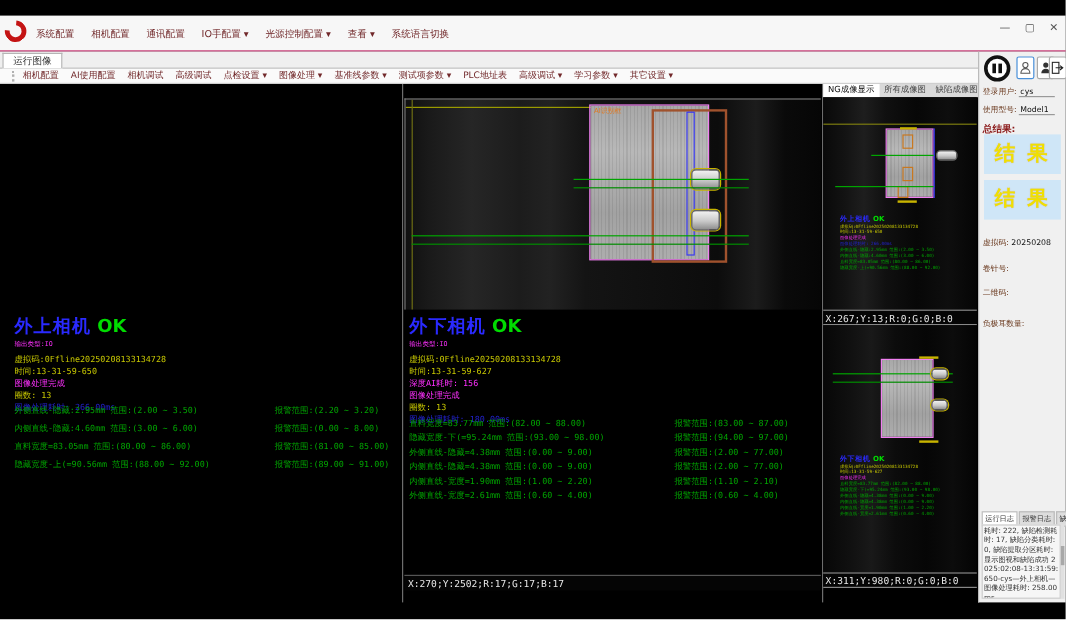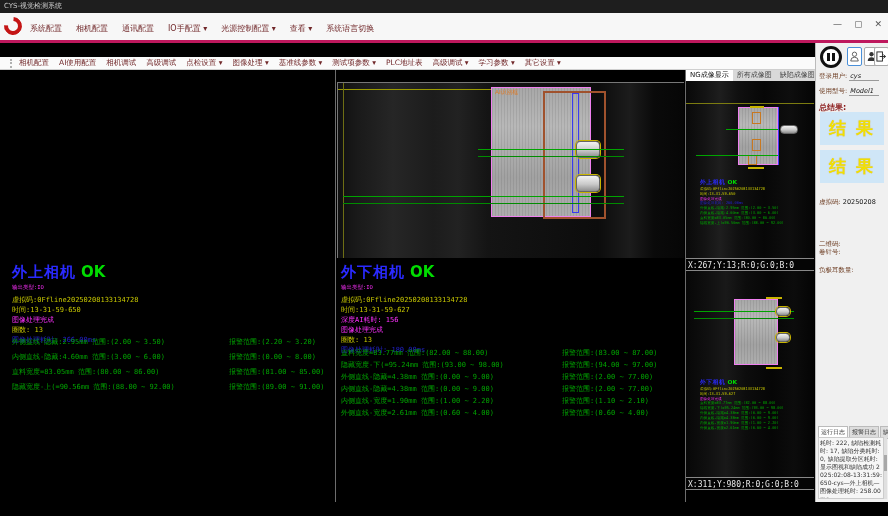--- a/index.html
+++ b/index.html
@@ -4,21 +4,21 @@
 <style>
   * { margin:0; padding:0; box-sizing:border-box; }
   html,body { width:888px; height:522px; background:#ffffff; overflow:hidden;
               font-family:"DejaVu Sans", sans-serif; }
   .app { position:absolute; left:0; top:0; width:888px; height:516px; background:#000; }
 
   
   .titlebar { position:absolute; left:0; top:0; width:888px; height:13px; background:#1e1e1e;
               color:#c8c8c8; font-size:7px; line-height:13px; padding-left:4px; }
   .menubar { position:absolute; left:0; top:13px; width:888px; height:30px; background:#f7f7f7;
-             border-bottom:3px solid #be185d; }
+             border-bottom:1px solid #be185d; }
   .logo { position:absolute; left:4px; top:4px; width:18px; height:18px; border-radius:50%;
           border:4px solid #c41414; border-top-color:transparent; transform:rotate(-40deg); }
   .menu-items { position:absolute; left:30px; top:0; height:30px; display:flex; align-items:center; gap:14px;
                 font-size:8px; color:#71282a; }
   .menu-item { cursor:default; white-space:nowrap; }
   .win-controls { position:absolute; right:6px; top:6px; display:flex; gap:12px; font-size:9px; color:#555; }
 
   .tabrow { position:absolute; left:0; top:43px; width:815px; height:14px; background:#efefef;
             border-bottom:1px solid #d5d5d5; }
   .run-tab { position:absolute; left:2px; top:1px; height:13px; padding:0 8px; background:#ffffff;
@@ -70,21 +70,21 @@
   
   .side { position:absolute; left:815px; top:43px; width:73px; height:459px; background:#f0f0f0;
           border-left:1px solid #bbb; font-size:6.5px; color:#6b3a1f; }
   .pause-btn { position:absolute; left:4px; top:3px; width:22px; height:22px; border:3px solid #111;
                border-radius:50%; background:#fff; }
   .pause-btn i { position:absolute; top:4px; width:3px; height:8px; background:#111; }
   .sm-btn { position:absolute; top:4px; width:15px; height:19px; background:#fff; border:1px solid #aaa;
             border-radius:2px; display:flex; align-items:center; justify-content:center; }
   .sm-btn.sel { border:1px solid #4a90d9; }
   .fld { position:absolute; left:3px; white-space:nowrap; }
-  .fld .val { color:#111; border-bottom:1px solid #999; padding:0 2px 0 1px; min-width:30px; display:inline-block;font-style:italic; }
+  .fld .val { color:#111; border-bottom:1px solid #999; padding:0 2px 0 1px; min-width:30px; display:inline-block; }
   .result-box { position:absolute; left:4px; width:64px; height:33px; background:#cfe6f7;
                 color:#f0e000; font-size:17px; font-weight:bold; text-align:center; line-height:33px;
                 letter-spacing:2px; text-shadow:0 0 1px #caa; }
   .log-tabs { position:absolute; left:2px; top:383px; display:flex; gap:1px; font-size:6px; color:#333; }
   .log-tab { background:#ddd; border:1px solid #bbb; padding:1px 2px; white-space:nowrap; }
   .log-tab.sel { background:#fff; }
   .log-area { position:absolute; left:2px; top:394px; width:66px; height:62px; background:#f6f6f6;
               border:1px solid #ccc; font-size:6px; color:#333; padding:1px; overflow:hidden;
               white-space:pre-wrap; word-break:break-all; line-height:8px; }
   .log-scroll { position:absolute; right:1px; top:394px; width:3px; height:62px; background:#e0e0e0; }
@@ -96,42 +96,42 @@
                font-size:6.5px; color:#222; }
   .badge { padding:1px 3px; border-radius:1px; font-weight:bold; }
   .badge.yellow { background:#f5ee2e; color:#c03020; }
   .badge.red { background:#ff7468; color:#7a130b; }
 </style>
 </head>
 <body>
 
 <div class="app">
 
-  <div class="titlebar">
-    <span>CYS-视觉检测系统</span>
-  </div>
 
   <div class="menubar">
     <span class="logo"></span>
     <div class="menu-items">
       <span class="menu-item">系统配置</span>
       <span class="menu-item">相机配置</span>
       <span class="menu-item">通讯配置</span>
       <span class="menu-item">IO手配置 ▾</span>
       <span class="menu-item">光源控制配置 ▾</span>
       <span class="menu-item">查看 ▾</span>
       <span class="menu-item">系统语言切换</span>
     </div>
     <div class="win-controls">
       <span>—</span>
       <span>▢</span>
       <span>✕</span>
     </div>
   </div>
 
+  <div class="tabrow">
+    <div class="run-tab">运行图像</div>
+  </div>
 
   <div class="toolbar">
     <span class="grip"></span>
     <span>相机配置</span>
     <span>AI使用配置</span>
     <span>相机调试</span>
     <span>高级调试</span>
     <span>点检设置 ▾</span>
     <span>图像处理 ▾</span>
     <span>基准线参数 ▾</span>
@@ -201,20 +201,21 @@
       <div class="meas-row" style="left:4px; top:290px;">隐藏宽度-下(=95.24mm 范围:(93.00 ~ 98.00)</div>
       <div class="meas-row" style="left:225px; top:290px;">报警范围:(94.00 ~ 97.00)</div>
       <div class="meas-row" style="left:4px; top:302px;">外侧直线-隐藏=4.38mm 范围:(0.00 ~ 9.00)</div>
       <div class="meas-row" style="left:225px; top:302px;">报警范围:(2.00 ~ 77.00)</div>
       <div class="meas-row" style="left:4px; top:314px;">内侧直线-隐藏=4.38mm 范围:(0.00 ~ 9.00)</div>
       <div class="meas-row" style="left:225px; top:314px;">报警范围:(2.00 ~ 77.00)</div>
       <div class="meas-row" style="left:4px; top:326px;">内侧直线-宽度=1.90mm 范围:(1.00 ~ 2.20)</div>
       <div class="meas-row" style="left:225px; top:326px;">报警范围:(1.10 ~ 2.10)</div>
       <div class="meas-row" style="left:4px; top:338px;">外侧直线-宽度=2.61mm 范围:(0.60 ~ 4.00)</div>
       <div class="meas-row" style="left:225px; top:338px;">报警范围:(0.60 ~ 4.00)</div>
+      <div class="coords">X:270;Y:2502;R:17;G:17;B:17</div>
     </div>
 
     <div class="vsep" style="left:685px;"></div>
 
     <div class="ng-tabs">
       <div class="ng-tab sel" style="font-size:7px;">NG成像显示</div>
       <div class="ng-tab" style="font-size:7px;">所有成像图</div>
       <div class="ng-tab" style="font-size:7px;">缺陷成像图</div>
     </div>
 
@@ -306,21 +307,21 @@
     </div>
     <div class="fld" style="top:59px; font-size:8px; font-weight:bold; color:#8b1a1a;">总结果:</div>
 
     <div class="result-box" style="top:69px;">结 果</div>
     <div class="result-box" style="top:107px;">结 果</div>
 
     <div class="fld" style="top:155px;">
       <span>虚拟码:</span>
       <span style="color:#111;">20250208</span>
     </div>
-    <div class="fld" style="top:177px;margin-top:28px;">卷针号:</div>
+    <div class="fld" style="top:177px;">卷针号:</div>
     <div class="fld" style="top:197px;">二维码:</div>
     <div class="fld" style="top:223px;">负极耳数量:</div>
 
     <div class="log-tabs">
       <span class="log-tab sel">运行日志</span>
       <span class="log-tab">报警日志</span>
       <span class="log-tab">缺陷日志</span>
     </div>
     <div class="log-area">耗时: 222, 缺陷检测耗时: 17, 缺陷分类耗时: 0, 缺陷提取分区耗时: 显示图视和缺陷成功 2025:02:08-13:31:59:650-cys—外上相机—图像处理耗时: 258.00ms</div>
     <div class="log-scroll">

